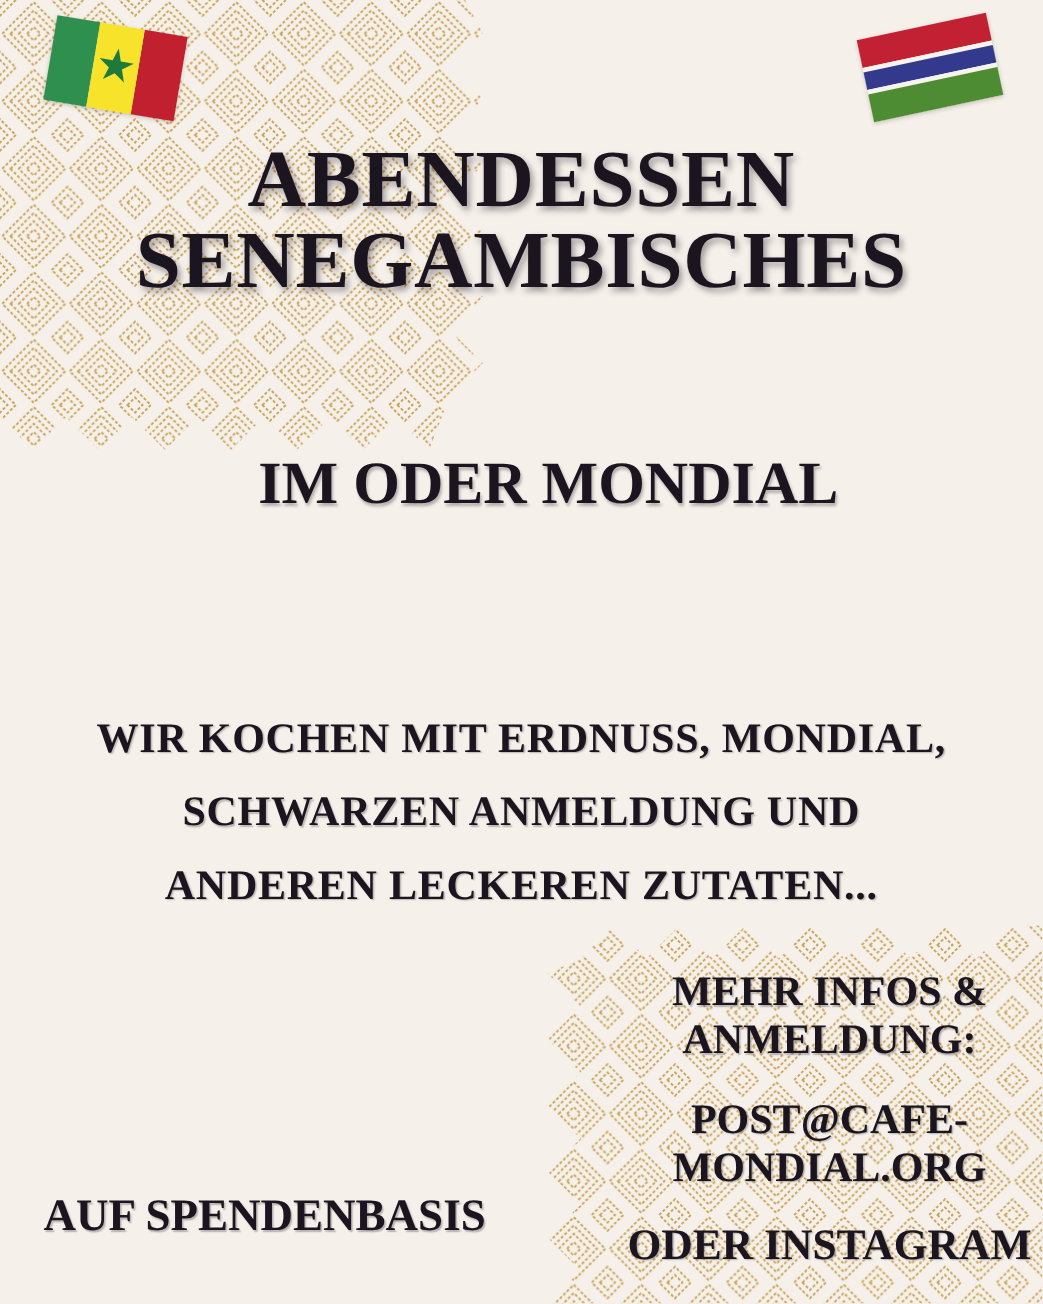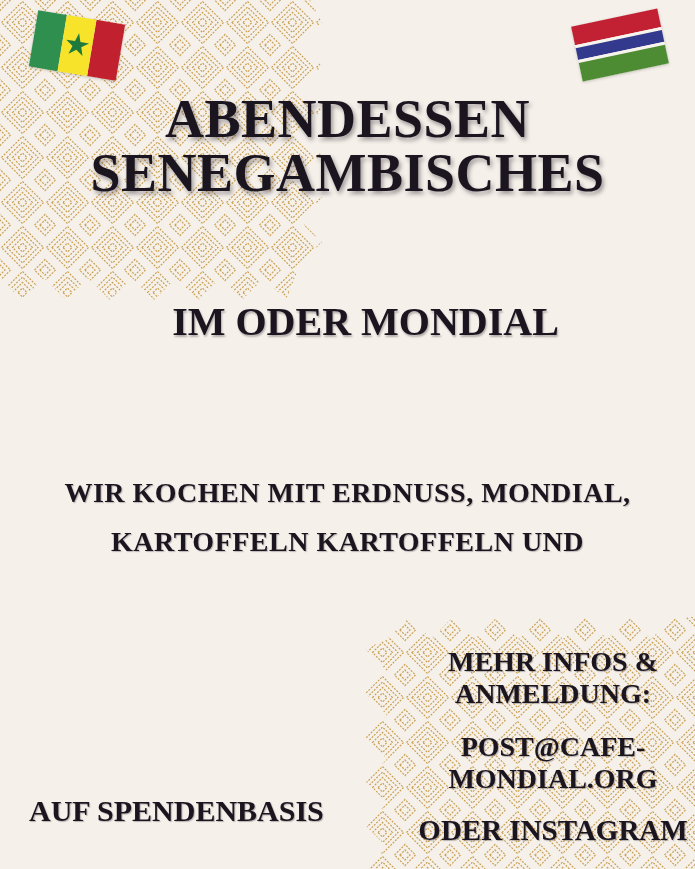--- a/index.html
+++ b/index.html
@@ -130,21 +130,22 @@
     <div>ABENDESSEN</div>
     <div>SENEGAMBISCHES</div>
   </div>
 
   <div class="txt date-block">
     <div>IM ODER MONDIAL</div>
   </div>
 
   <div class="txt body-block">
     <div>WIR KOCHEN MIT ERDNUSS, MONDIAL,</div>
-    <div>KARTOFFELN KARTOFFELN UND</div>
+    <div>SCHWARZEN ANMELDUNG UND</div>
+    <div>ANDEREN LECKEREN ZUTATEN...</div>
   </div>
 
   <div class="txt contact-block">
     <div>MEHR INFOS &amp;</div>
     <div>ANMELDUNG:</div>
     <div class="contact-email">
       <div>POST@CAFE-</div>
       <div>MONDIAL.ORG</div>
     </div>
     <div class="contact-instagram">ODER INSTAGRAM</div>

